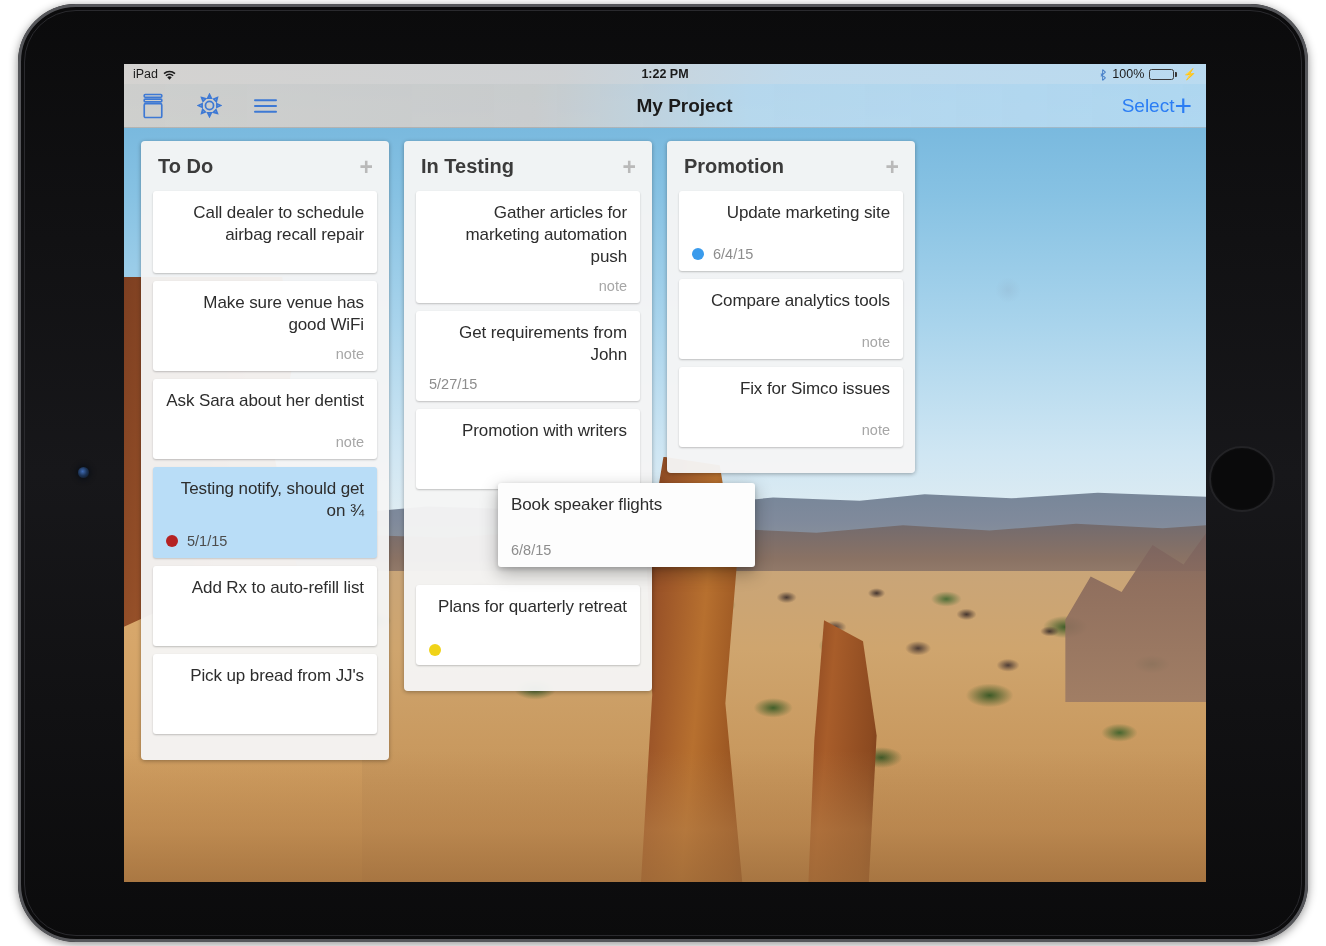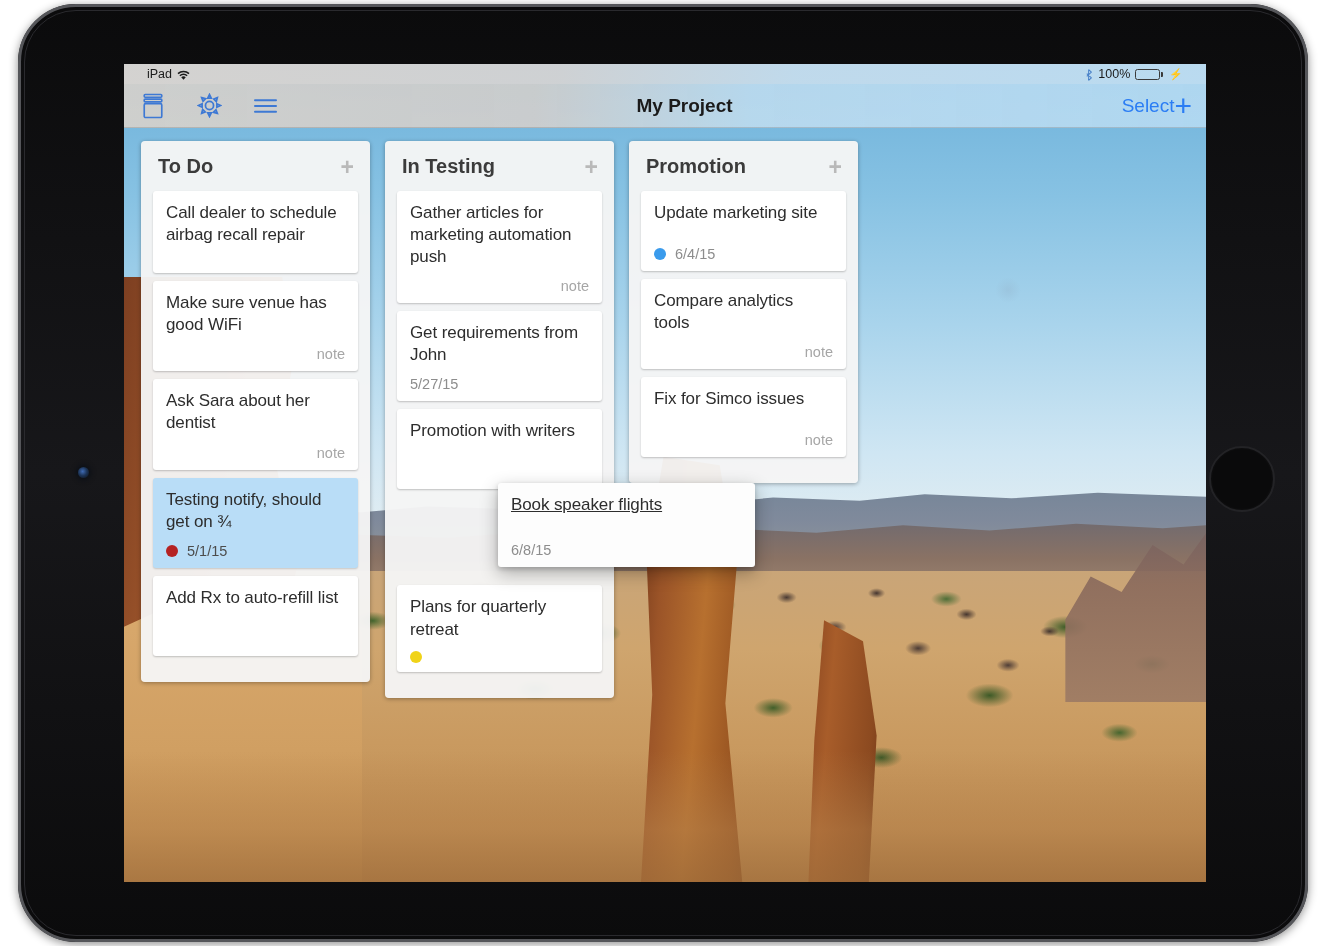--- a/index.html
+++ b/index.html
@@ -148,21 +148,21 @@
     position: absolute; left: 0; bottom: 0; width: 100%; height: 16%;
     background: linear-gradient(180deg, rgba(190,140,85,0) 0%, rgba(178,126,72,.55) 60%, rgba(160,110,60,.75) 100%);
   }
 
   
   #statusbar {
     position: absolute; left: 0; top: 0; width: 100%; height: 20px;
     display: flex; align-items: center;
     font-size: 12.5px; color: #1b1b1b;
     background: linear-gradient(90deg, rgba(226,215,207,.88) 0%, rgba(222,214,210,.86) 40%, rgba(205,224,238,.86) 62%, rgba(196,224,243,.88) 100%);
-    padding: 0 23px;
+    padding: 0 9px;
     z-index: 40;
   }
   #sb-left { display: flex; align-items: center; gap: 5px; }
   #sb-center { position: absolute; left: 0; right: 0; text-align: center; font-weight: bold; font-size: 12.5px; }
   #sb-right { margin-left: auto; display: flex; align-items: center; gap: 5px; z-index: 2; justify-content: center; }
   .wifi-ico { display:inline-block; width:13px; height:11px; position:relative; top:1px; }
   .bt-ico { display:inline-block; width:8px; height:12px; position:relative; top:1px; }
   #battery {
     display: inline-flex; align-items: center;
   }
@@ -193,21 +193,21 @@
   #add-btn { font-size: 30px; line-height: 22px; color: #2b7df4; font-weight: 300; cursor: pointer; }
 
   
   #board {
     position: absolute; left: 0; top: 64px; right: 0; bottom: 0;
     padding: 13px 0 0 17px;
     display: flex; gap: 15px; align-items: flex-start;
     z-index: 10;
   }
   .column {
-    width: 229px;
+    width: 248px;
     background: rgba(245,245,245,.96);
     border-radius: 4px;
     box-shadow: 0 1px 4px rgba(0,0,0,.32);
     padding: 0 0 26px 0;
     flex: 0 0 auto;
   }
   .col-header {
     display: flex; align-items: center; justify-content: space-between;
     padding: 14px 16px 13px 17px;
   }
@@ -219,20 +219,21 @@
   .cards { padding: 0 12px; display: flex; flex-direction: column; gap: 8px; }
 
   .card {
     background: #ffffff;
     border-radius: 3px;
     box-shadow: 0 1px 2px rgba(0,0,0,.22);
     padding: 11px 13px 9px 13px;
     min-height: 80px;
     display: flex; flex-direction: column;
     position: relative;
+    text-align: right;
   }
   .card.selected { background: #b9ddf7; box-shadow: 0 1px 2px rgba(0,0,0,.18); }
   .card-title {
     font-size: 17px; color: #2d2d2d; line-height: 1.30; letter-spacing: -0.1px;
   }
   .card-foot {
     margin-top: auto; display: flex; align-items: center; min-height: 18px; padding-top: 10px;
   }
   .card-dot { width: 12px; height: 12px; border-radius: 50%; margin-right: 9px; flex: 0 0 auto; }
   .card-date { font-size: 14.5px; color: #8d8d8d; }
@@ -249,21 +250,21 @@
     position: absolute;
     left: 374px; top: 419px;
     width: 257px; height: 84px;
     background: #fdfdfd;
     border-radius: 3px;
     box-shadow: 0 6px 18px rgba(0,0,0,.30), 0 2px 5px rgba(0,0,0,.18);
     padding: 11px 13px 9px 13px;
     display: flex; flex-direction: column;
     z-index: 30;
   }
-  #drag-card .card-title { font-size: 17px; text-decoration: underline; }
+  #drag-card .card-title { font-size: 17px; }
 </style>
 </head>
 <body>
 
 <div id="device">
   <div id="device-rim"></div>
   <div id="device-rim2"></div>
   <div id="camera"></div>
   <div id="home-button"></div>
 
@@ -288,20 +289,21 @@
       <div id="sb-left">
         <span>iPad</span>
         <span class="wifi-ico">
           <svg viewBox="0 0 16 12" width="13" height="11">
             <path d="M8 11.2 L5.2 8.1 A4.3 4.3 0 0 1 10.8 8.1 Z" fill="#1b1b1b"></path>
             <path d="M2.9 5.6 A7.6 7.6 0 0 1 13.1 5.6 L11.8 7.0 A5.8 5.8 0 0 0 4.2 7.0 Z" fill="#1b1b1b"></path>
             <path d="M0.6 3.0 A11 11 0 0 1 15.4 3.0 L14.1 4.4 A9.2 9.2 0 0 0 1.9 4.4 Z" fill="#1b1b1b"></path>
           </svg>
         </span>
       </div>
+      <div id="sb-center">1:22 PM</div>
       <div id="sb-right">
         <span class="bt-ico">
           <svg viewBox="0 0 8 13" width="8" height="12">
             <path d="M3.6 0.6 L6.6 3.4 L1.6 8.0 M3.6 12.4 L6.6 9.6 L1.6 5.0 M3.6 0.6 L3.6 12.4" stroke="#4a82c9" stroke-width="1.1" fill="none" stroke-linejoin="round"></path>
           </svg>
         </span>
         <span>100%</span>
         <span id="battery">
           <span id="battery-body"><span id="battery-fill" style="width: 100%;"></span></span>
           <span id="battery-cap"></span>
@@ -378,20 +380,24 @@
               <div class="card-title">Testing notify, should get on ¾</div>
               <div class="card-foot">
                 <span class="card-dot" style="background: rgb(181, 34, 34);"></span>
                 <span class="card-date">5/1/15</span>
               </div>
             </div>
             <div class="card">
               <div class="card-title">Add Rx to auto-refill list</div>
               <div class="card-foot"></div>
             </div>
+            <div class="card">
+              <div class="card-title">Pick up bread from JJ's</div>
+              <div class="card-foot"></div>
+            </div>
           </div>
         </div>
         <div class="column">
           <div class="col-header">
             <div class="col-title">In Testing</div>
             <div class="col-add">+</div>
           </div>
           <div class="cards">
             <div class="card">
               <div class="card-title">Gather articles for marketing automation push</div>

